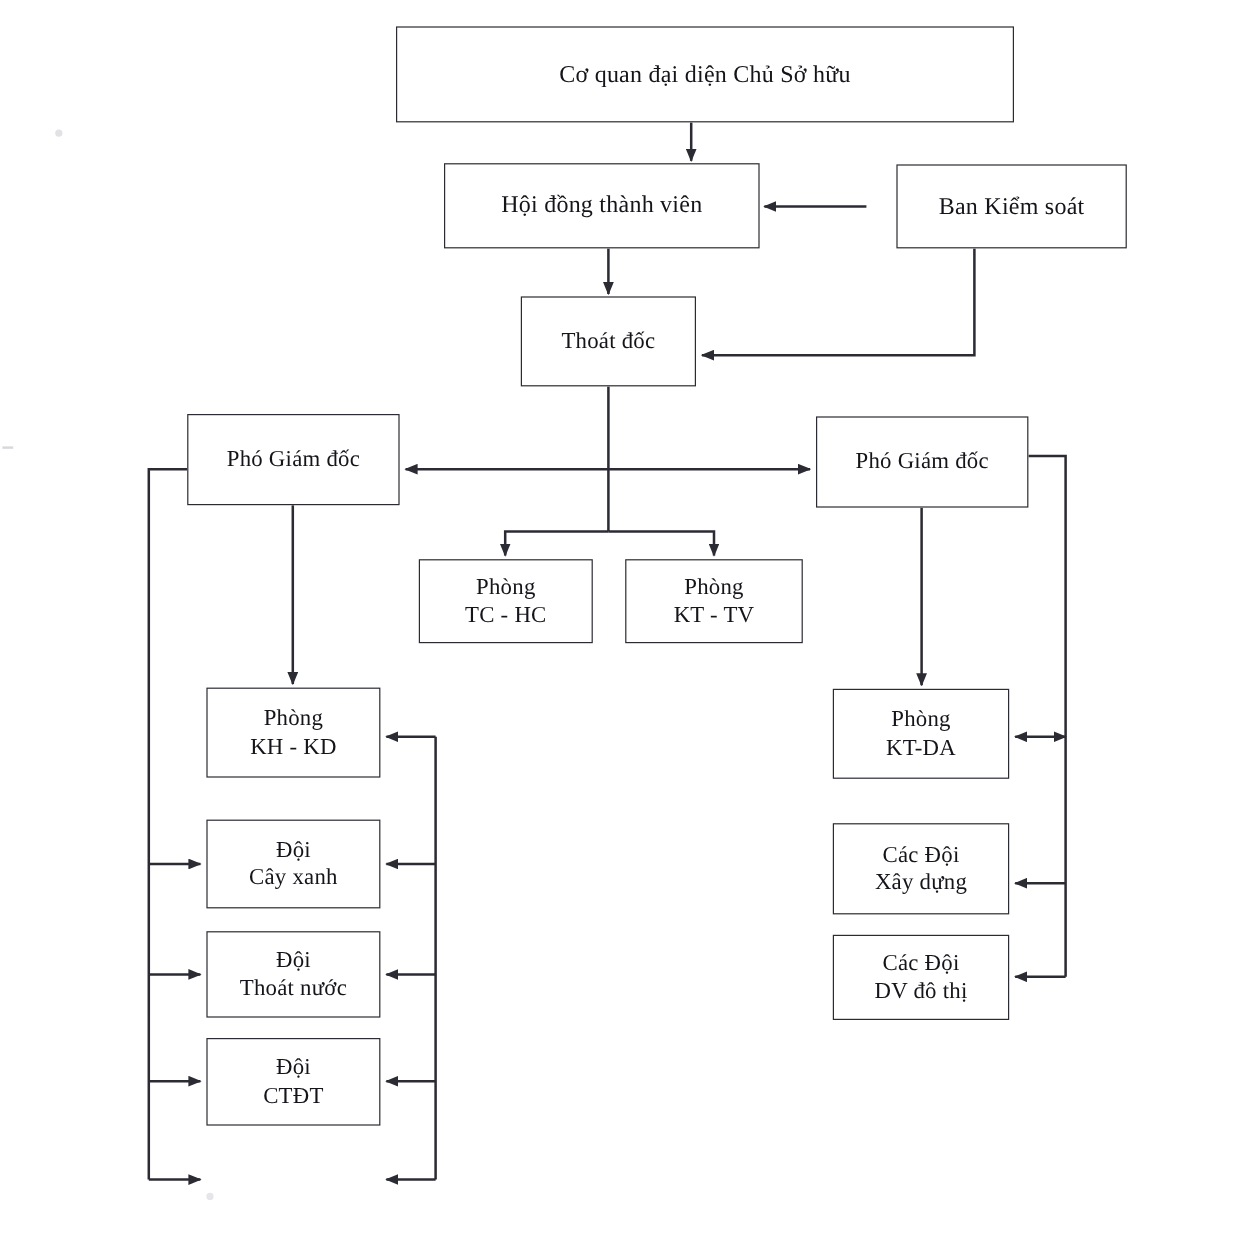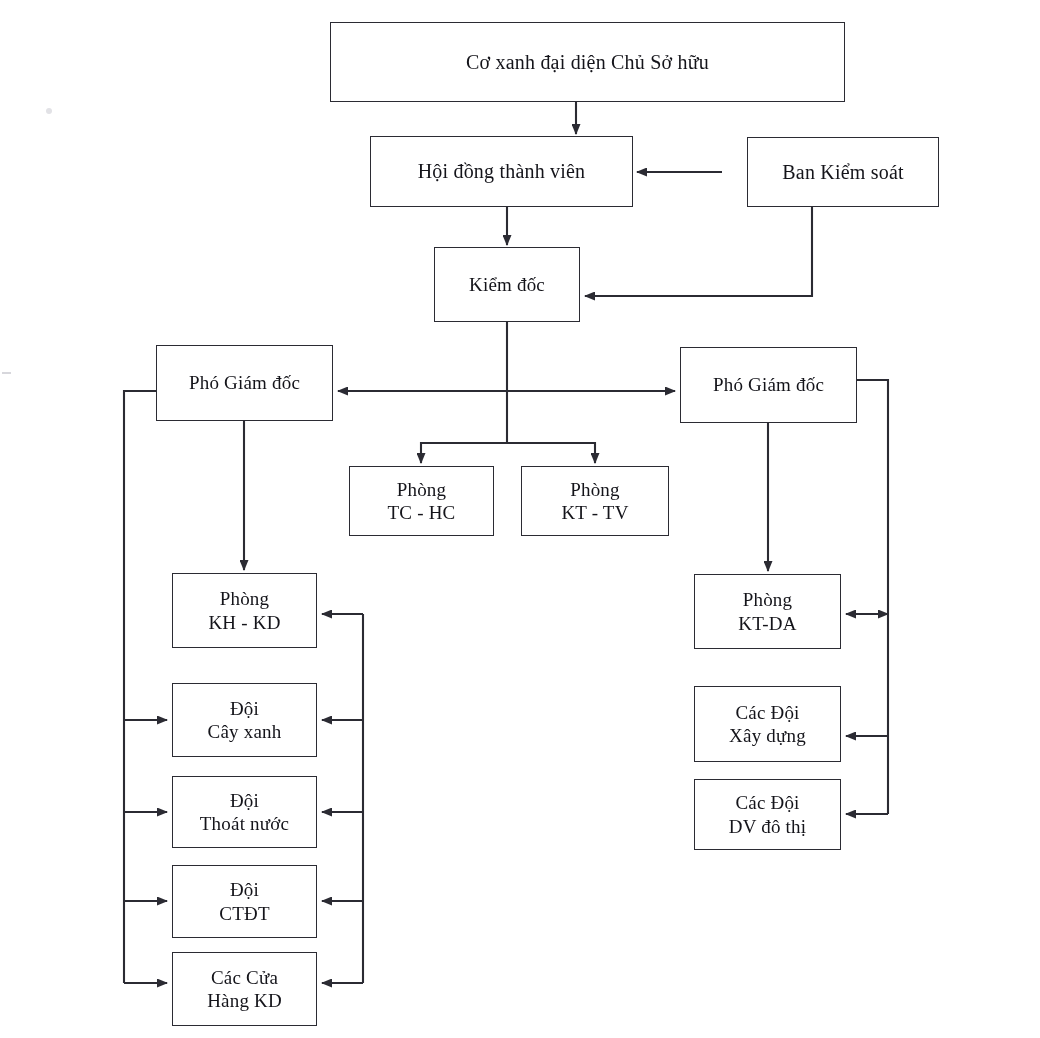--- a/index.html
+++ b/index.html
@@ -123,33 +123,33 @@
       <path d="M 768,423 L 768,571" marker-end="url(#ah)"></path>
 
       <path d="M 857,380 L 888,380 L 888,814"></path>
       <path d="M 888,614 L 846,614" marker-end="url(#ah)" marker-start="url(#ah-start)"></path>
       <path d="M 888,736 L 846,736" marker-end="url(#ah)"></path>
       <path d="M 888,814 L 846,814" marker-end="url(#ah)"></path>
     </g>
   </svg>
 
   <div class="node s-owner">
-    <span class="node-label">Cơ xanh đại diện Chủ Sở hữu</span>
+    <span class="node-label">Cơ quan đại diện Chủ Sở hữu</span>
   </div>
 
   <div class="node s-council">
     <span class="node-label">Hội đồng thành viên</span>
   </div>
 
   <div class="node s-supervisor">
     <span class="node-label">Ban Kiểm soát</span>
   </div>
 
   <div class="node s-director">
-    <span class="node-label">Kiểm đốc</span>
+    <span class="node-label">Thoát đốc</span>
   </div>
 
   <div class="node s-deputy-l">
     <span class="node-label">Phó Giám đốc</span>
   </div>
 
   <div class="node s-deputy-r">
     <span class="node-label">Phó Giám đốc</span>
   </div>
 
@@ -176,24 +176,20 @@
   <div class="node s-thoatnuoc">
     <span class="node-label">Đội
 Thoát nước</span>
   </div>
 
   <div class="node s-ctdt">
     <span class="node-label">Đội
 CTĐT</span>
   </div>
 
-  <div class="node s-cuahang">
-    <span class="node-label">Các Cửa
-Hàng KD</span>
-  </div>
 
   <div class="node s-ktda">
     <span class="node-label">Phòng
 KT-DA</span>
   </div>
 
   <div class="node s-xaydung">
     <span class="node-label">Các Đội
 Xây dựng</span>
   </div>

